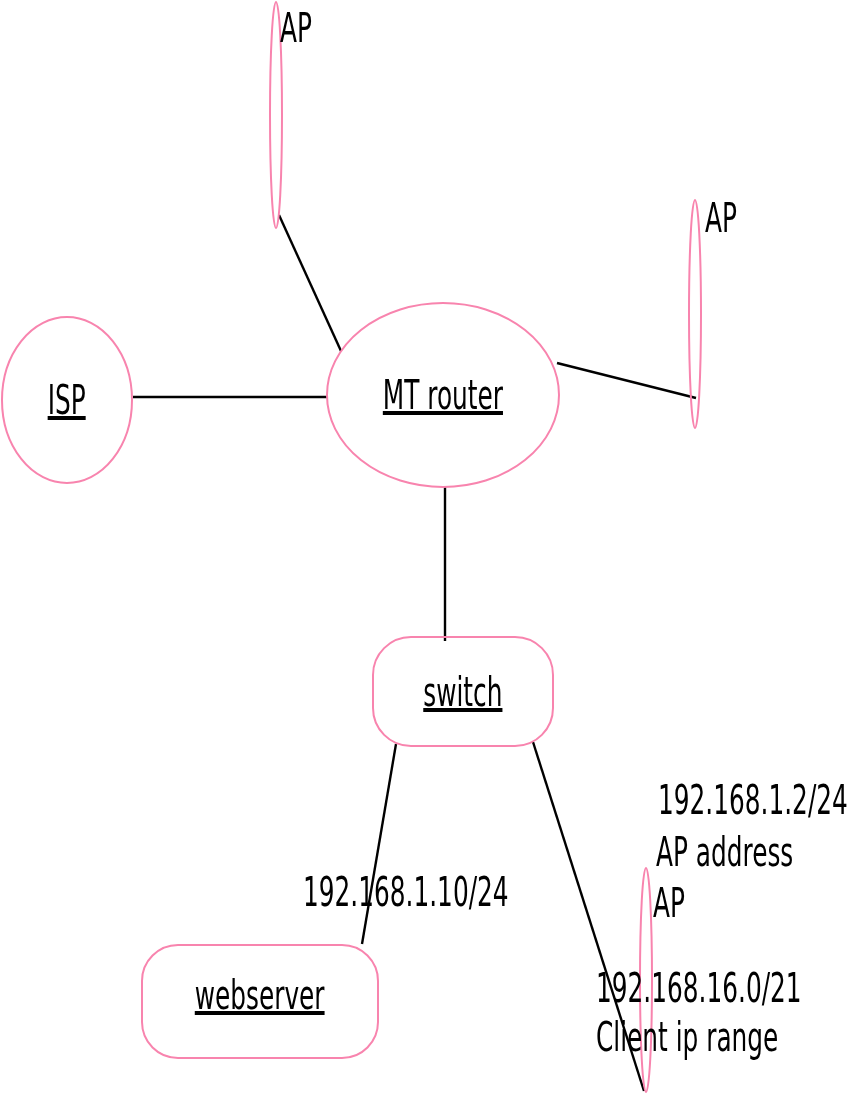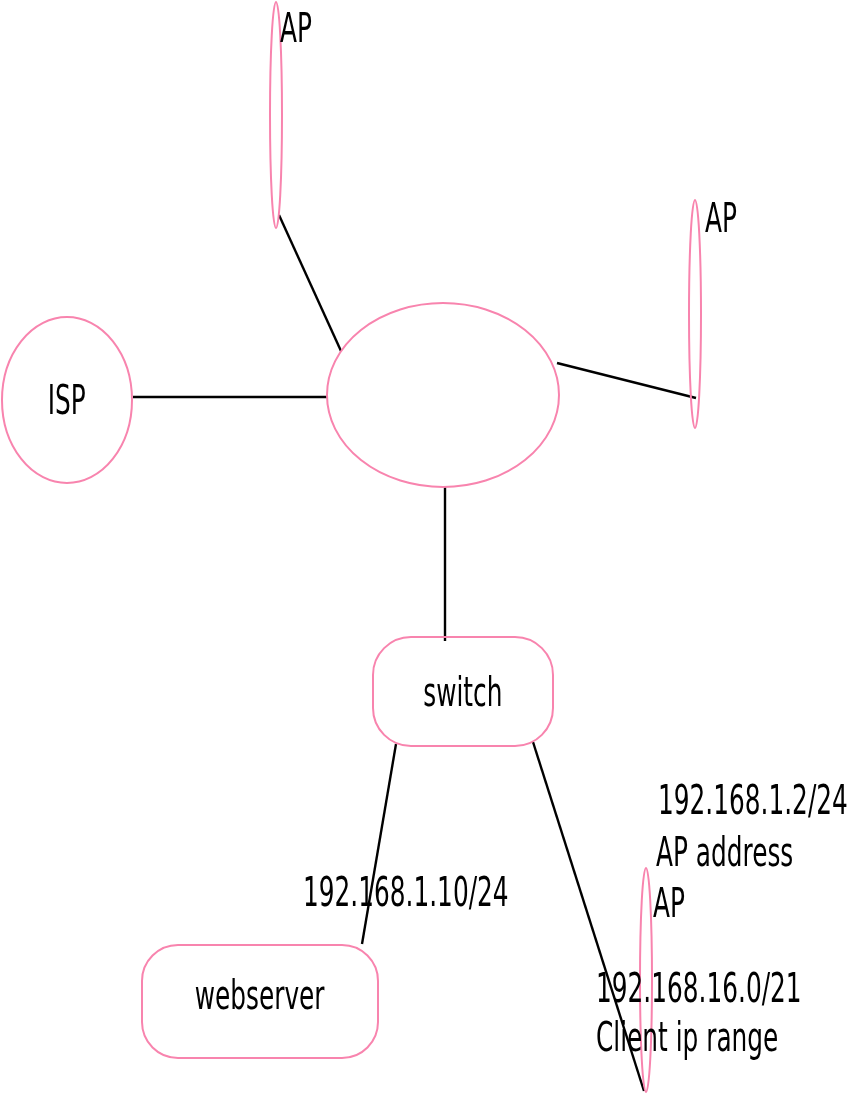--- a/index.html
+++ b/index.html
@@ -19,20 +19,21 @@
     position: absolute;
     left: 0;
     top: 0;
   }
   .node-label-box {
     position: absolute;
     display: flex;
     align-items: center;
     justify-content: center;
     pointer-events: none;
+    text-decoration: underline;
   }
   .node-label-box span {
     font-size: 40px;
     line-height: 46px;
     color: #000000;
     white-space: nowrap;
     display: inline-block;
     transform: scaleX(0.62);
   }
   .free-label {
@@ -66,20 +67,23 @@
     <ellipse cx="67" cy="400" rx="65" ry="83" fill="none" stroke-width="2" stroke="#f884ae"></ellipse>
     <ellipse cx="443" cy="395" rx="116" ry="92" fill="none" stroke-width="2" stroke="#f884ae"></ellipse>
     <rect x="373" y="637" width="180" height="109" rx="38" ry="38" fill="none" stroke-width="2" stroke="#f884ae"></rect>
     <rect x="142" y="945" width="236" height="113" rx="36" ry="36" fill="none" stroke-width="2" stroke="#f884ae"></rect>
   </svg>
 
   <div class="node-label-box" style="left:2px; top:317px; width:130px; height:166px;">
     <span>ISP</span>
   </div>
 
+  <div class="node-label-box" style="left:327px; top:303px; width:232px; height:184px;">
+    <span>MT router</span>
+  </div>
 
   <div class="node-label-box" style="left:373px; top:637px; width:180px; height:109px;text-align:center;">
     <span>switch</span>
   </div>
 
   <div class="node-label-box" style="left:142px; top:945px; width:236px; height:99px;">
     <span>webserver</span>
   </div>
 
   <div class="free-label" style="left:280px; top:5px;">AP</div>

